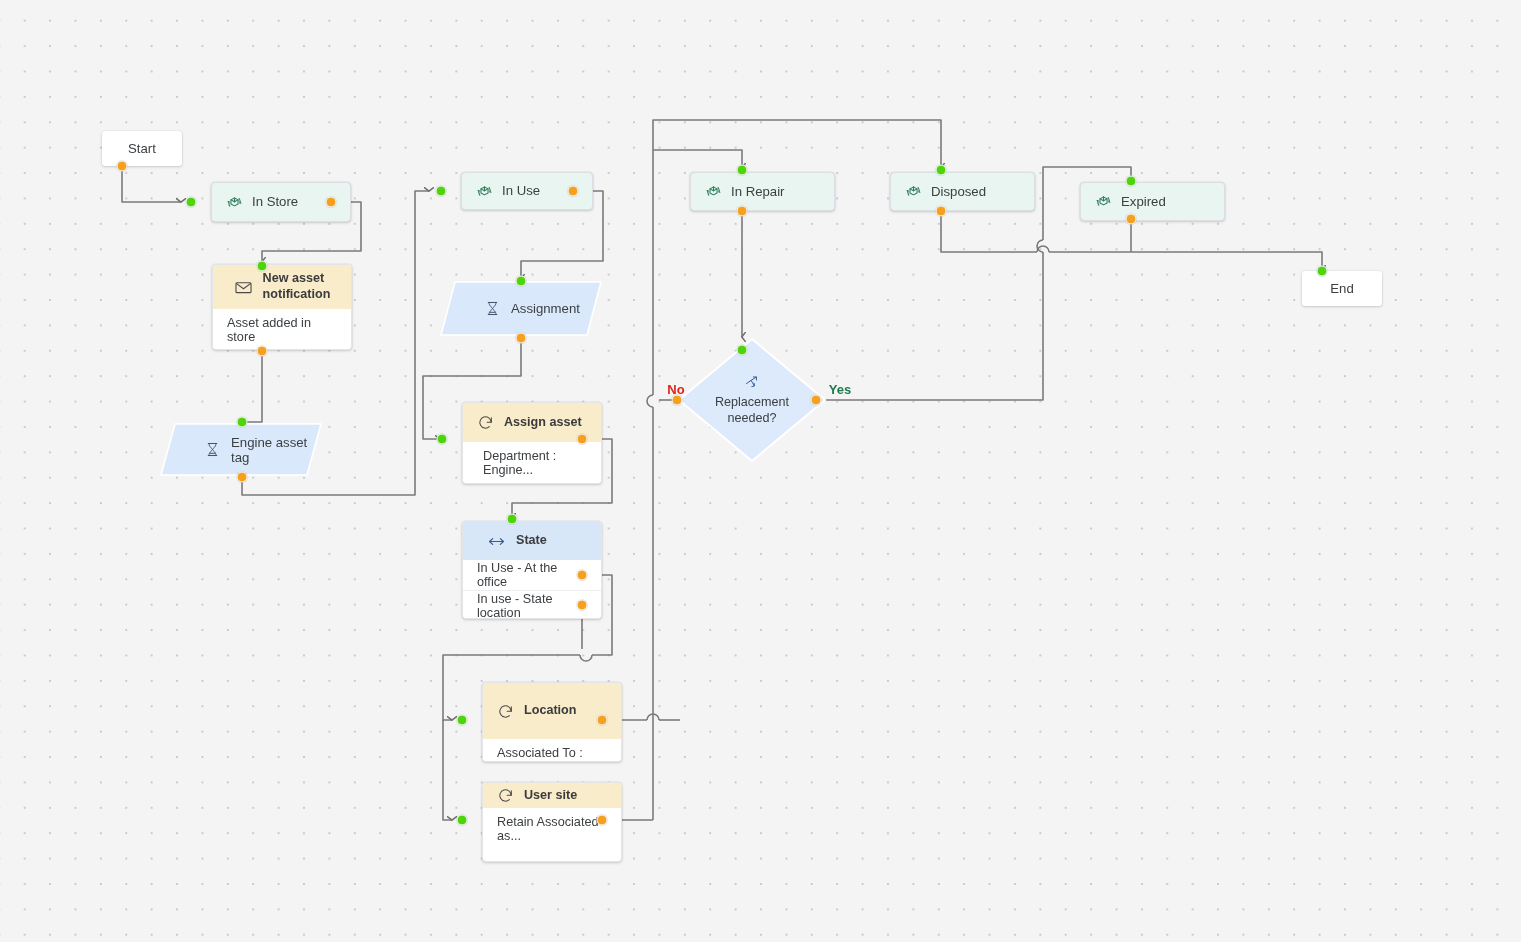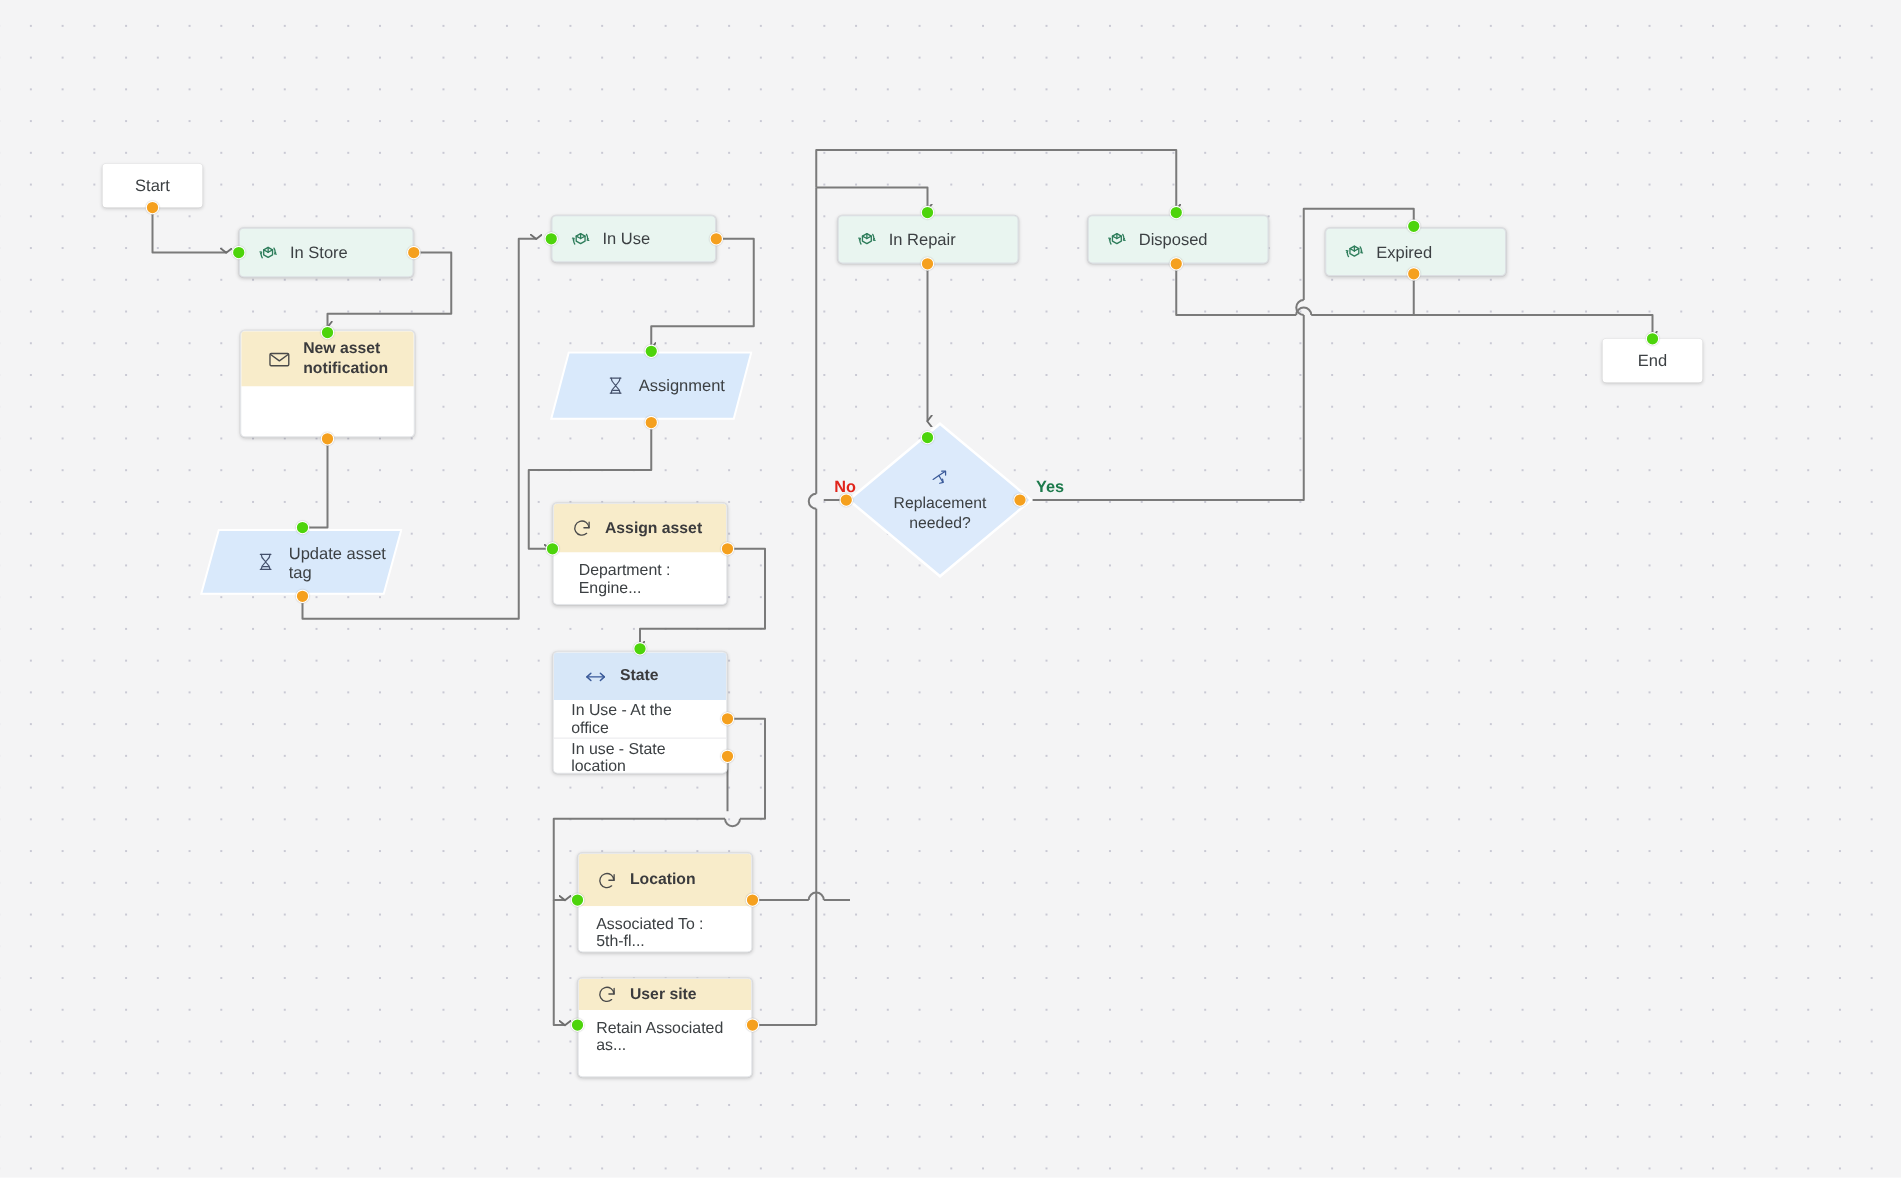--- a/index.html
+++ b/index.html
@@ -18,20 +18,21 @@
     background-position: 12px 8px;
   }
   #edges { position:absolute; left:0; top:0; width:1521px; height:942px; pointer-events:none; }
 
   
   .node {
     position: absolute;
     border-radius: 4px;
     box-shadow: 0 1px 3px rgba(0,0,0,0.16), 0 0 0 0.5px rgba(0,0,0,0.05);
     background: #ffffff;
+    margin-left: 20px;
   }
   .node-hdr {
     display: flex; align-items: center; gap: 9px;
     padding: 0 14px;
     height: 100%;
     font-size: 13.2px;
     color: #3c4043;
   }
   .node-hdr .lbl { white-space: pre-line; line-height: 1.32; }
 
@@ -194,39 +195,42 @@
     <div class="act-hdr" style="height:44px;justify-content:center;">
       <span class="icn">
         <svg width="19" height="19" viewBox="0 0 24 24" fill="none" stroke="#4a4a4a" stroke-width="1.4" stroke-linejoin="round">
           <rect x="2.5" y="6" width="19" height="12.5" rx="1.2"></rect>
           <path d="M2.8 6.8 L12 13.5 L21.2 6.8"></path>
         </svg>
       </span>
       <span class="ttl">New asset
 notification</span>
     </div>
+    <div class="act-row first" style="height:42px;">
+      <span>Asset added in store</span>
+    </div>
   </div>
   <div class="port in" style="left:262px; top:266px;"></div>
   <div class="port out" style="left:262px; top:351px;"></div>
 
   <div class="para-wrap" style="left:160px; top:423px; width:162px; height:53px;">
     <svg class="pbg" width="162" height="53" viewBox="0 0 162 53" xmlns="http://www.w3.org/2000/svg">
       <polygon points="15,1 161,1 147,52 1,52" fill="#d9e9fb" stroke="#ffffff" stroke-width="1.6"></polygon>
     </svg>
     <div class="para-content">
       <span class="icn">
         <svg width="17" height="17" viewBox="0 0 24 24" fill="none" stroke="#44506b" stroke-width="1.4" stroke-linecap="round" stroke-linejoin="round">
           <path d="M6 3.5 H18"></path>
             <path d="M6 20.5 H18"></path>
           <path d="M7 3.5 C7 9 12 10.5 12 12 C12 13.5 7 15 7 20.5"></path>
           <path d="M17 3.5 C17 9 12 10.5 12 12 C12 13.5 17 15 17 20.5"></path>
           <path d="M8.8 17.4 H15.2"></path>
         </svg>
       </span>
-      <span>Update asset tag</span>
+      <span>Engine asset tag</span>
     </div>
   </div>
   <div class="port in" style="left:242px; top:422px;"></div>
   <div class="port out" style="left:242px; top:477px;"></div>
 
   <div class="node state-node" style="left:441px; top:172px; width:132px; height:38px;">
     <div class="node-hdr">
       <span class="icn">
         <svg width="17" height="17" viewBox="0 0 24 24" fill="none" stroke="#2e7d5b" stroke-width="1.5" stroke-linecap="round" stroke-linejoin="round">
           <path d="M12 5.5 L17 8.3 L17 14 L12 16.8 L7 14 L7 8.3 Z"></path>
@@ -298,21 +302,21 @@
     </div>
     <div class="act-row" style="height:30px;">
       <span>In use - State location</span>
     </div>
   </div>
   <div class="port in" style="left:512px; top:519px;"></div>
   <div class="port out" style="left:582px; top:575px;"></div>
   <div class="port out" style="left:582px; top:605px;"></div>
 
   <div class="node act-node" style="left:462px; top:682px; width:140px; height:80px;">
-    <div class="act-hdr" style="height:42px;">
+    <div class="act-hdr" style="height:56px;">
       <span class="icn">
         <svg width="17" height="17" viewBox="0 0 24 24" fill="none" stroke="#4a4a4a" stroke-width="1.5" stroke-linecap="round" stroke-linejoin="round">
           <path d="M20 11.5 a8 8 0 1 0 -2.6 6.4"></path>
           <path d="M20.2 5.4 L20.2 11.6 L14.3 11.6"></path>
         </svg>
       </span>
       <span class="ttl">Location</span>
     </div>
     <div class="act-row first" style="height:41px;">
       <span>Associated To : 5th-fl...</span>

